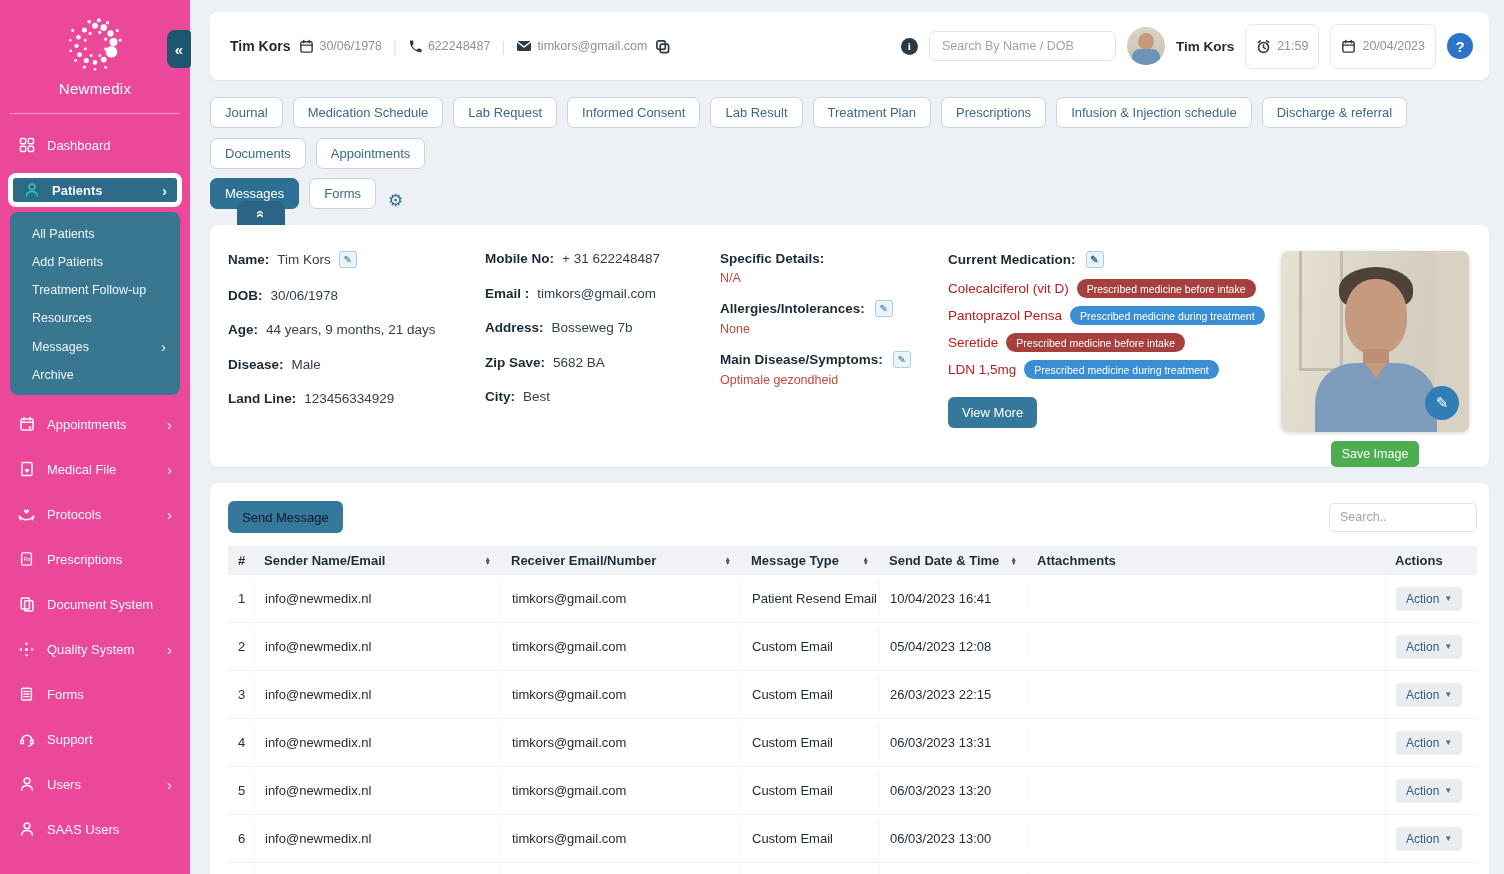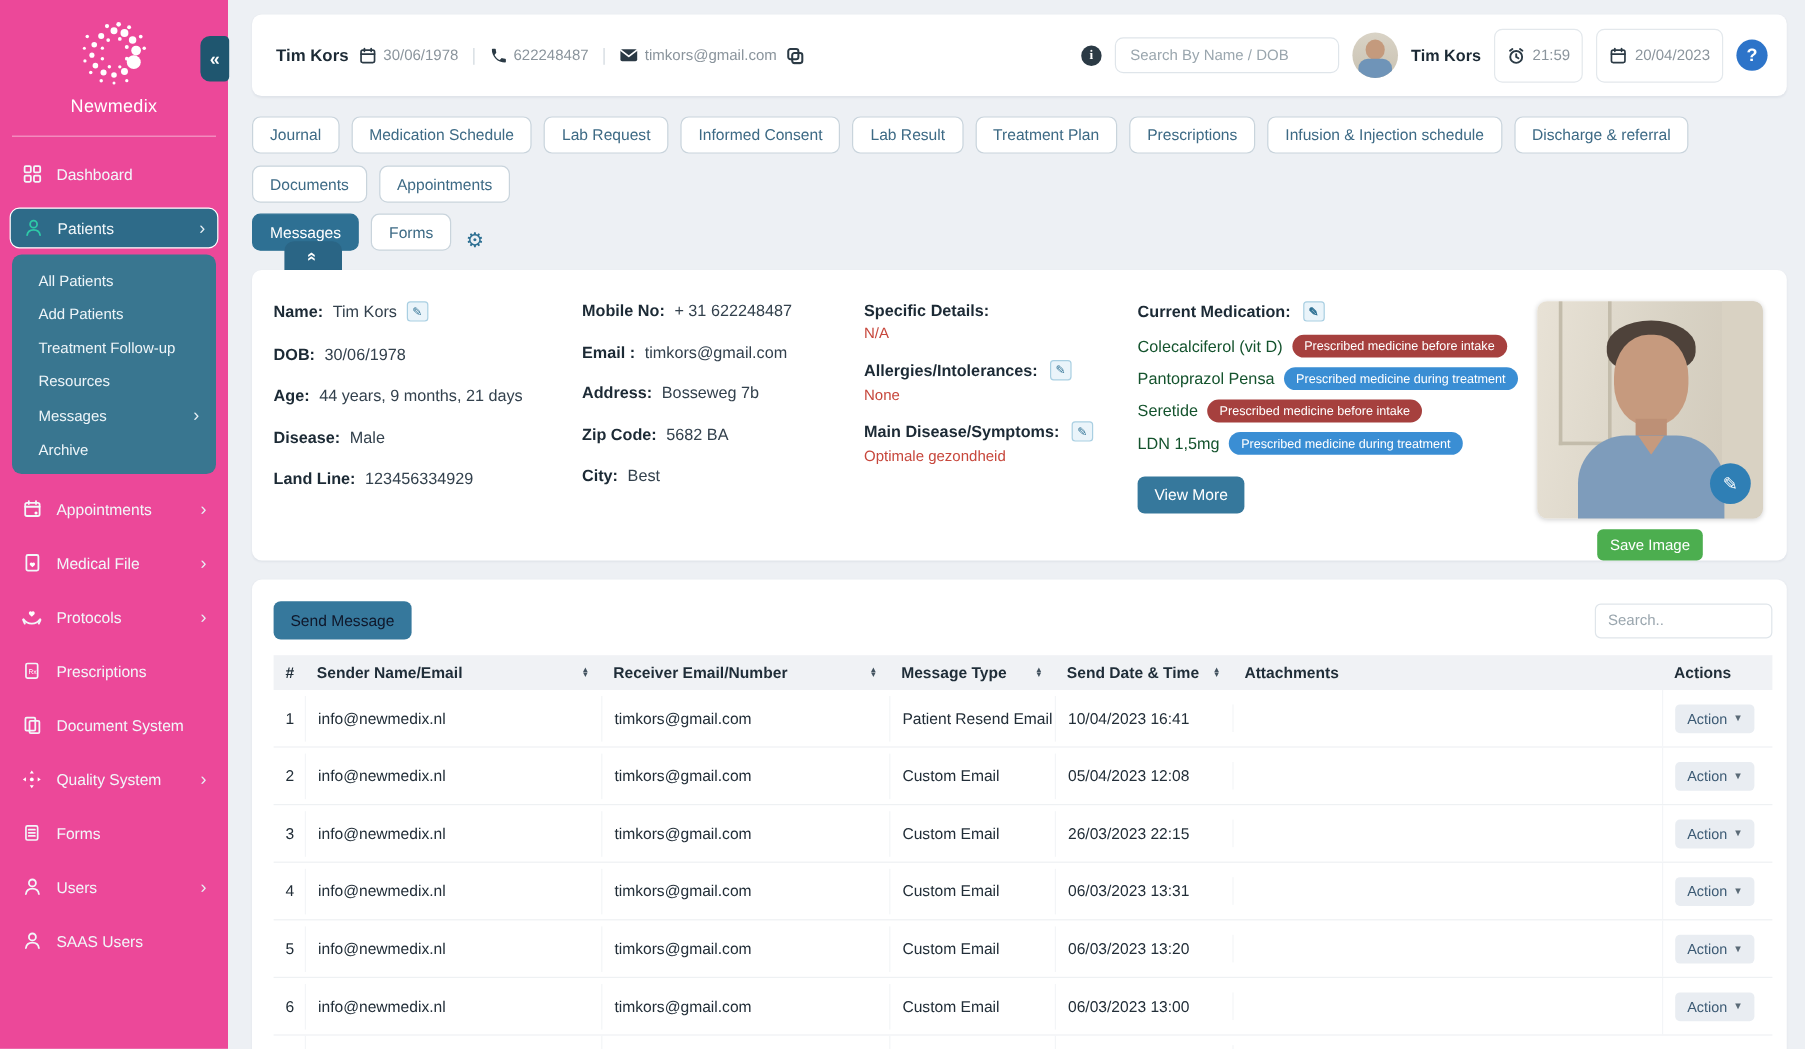--- a/index.html
+++ b/index.html
@@ -11,21 +11,21 @@
   .brand { text-align:center; padding-top:14px; }
   .brand svg { display:block; margin:0 auto; }
   .brand-name { font-size:15px; letter-spacing:.3px; margin-top:4px; color:#fff; }
   .side-divider { height:1px; background:rgba(255,255,255,.45); margin:16px 10px 10px; }
   .nav { padding:4px 8px; }
   .nav-item { display:flex; align-items:center; gap:12px; height:34px; padding:0 10px;
               font-size:13px; color:#f2f7fa; border-radius:8px; margin-bottom:11px; cursor:pointer; }
   .nav-item .ni-icon { width:17px; height:17px; display:flex; align-items:center; justify-content:center; flex:0 0 17px; }
   .nav-item .ni-label { flex:1; }
   .chev { font-size:15px; color:#e8f1f6; line-height:1; }
-  .nav-item.active { background:#2e6b89; border:1px solid #ffffff; }
+  .nav-item.active { background:#2e6b89; border:5px solid #ffffff;font-weight:bold; }
   .nav-item.active .ni-icon { color:#2ec9a7; }
   .submenu { background:#397690; border-radius:8px; margin:-6px 2px 12px; padding:8px 0 6px; }
   .sub-item { display:flex; align-items:center; font-size:12.5px; color:#eef5f9;
               padding:7px 14px 7px 22px; cursor:pointer; }
   .sub-item .ni-label { flex:1; }
   
   .content { position:absolute; left:190px; top:0; right:0; bottom:0; padding:0 15px 0 20px; }
   .collapse-btn { position:absolute; left:-23px; top:30px; width:24px; height:38px;
                   background:#1f566f; border-radius:8px 4px 4px 8px; color:#fff;
                   display:flex; align-items:center; justify-content:center; font-size:15px;
@@ -80,21 +80,21 @@
   .col-sym { width:228px; }
   .red-val { color:#c7473c; font-size:12.5px; margin:-13px 0 15px; }
   .sym-row { display:flex; align-items:center; gap:10px; margin-bottom:18px; white-space:nowrap; }
   .edit-ic { width:18px; height:17px; background:#eaf4fa; border:1px solid #a9cfe2; border-radius:3px;
              color:#2e7093; font-size:10px; display:inline-flex; align-items:center;
              justify-content:center; cursor:pointer; }
   .col-med { flex:1; }
   .med-title { display:flex; align-items:center; gap:10px; font-weight:bold; color:#1c2a35;
                font-size:13.5px; margin-bottom:11px; }
   .med-row { display:flex; align-items:center; gap:8px; margin-bottom:8px; white-space:nowrap; }
-  .med-name { font-size:13.5px; color:#14532d; }
+  .med-name { font-size:13.5px; color:#b91c1c; }
   .badge { color:#fff; font-size:10.5px; padding:3.5px 10px; border-radius:11px; white-space:nowrap; }
   .badge.before { background:#a6403e; }
   .badge.during { background:#3a8ed4; }
   .view-more { margin-top:10px; background:#36789c; color:#fff; border:none; border-radius:6px;
                font-size:13px; padding:8px 14px; cursor:pointer; font-family:inherit; }
   .photo-col { width:188px; margin-right:10px; display:flex; flex-direction:column; align-items:center; }
   .photo { width:188px; height:202px; border-radius:8px; position:relative; overflow:hidden;
            background:linear-gradient(100deg,#e8e2d6 0%,#d8d2c4 55%,#cfc7b8 100%); box-shadow:0 1px 4px rgba(0,0,0,.18); }
   .photo .doorframe { position:absolute; left:18px; top:0; width:44px; height:120px;
                       border:3px solid #c3bcab; border-top:none; }
@@ -296,20 +296,31 @@
             <line x1="5.2" y1="5.2" x2="10.8" y2="5.2"></line>
             <line x1="5.2" y1="8" x2="10.8" y2="8"></line>
             <line x1="5.2" y1="10.8" x2="10.8" y2="10.8"></line>
           </svg>
         </span>
         <span class="ni-label">Forms</span>
       </div>
       <div class="nav-item">
         <span class="ni-icon">
           <svg class="lineic" width="16" height="16" viewBox="0 0 16 16">
+            <path d="M3 9.2a5 5 0 0 1 10 0"></path>
+            <rect x="1.8" y="8.8" width="2.6" height="4" rx="1.2"></rect>
+            <rect x="11.6" y="8.8" width="2.6" height="4" rx="1.2"></rect>
+            <path d="M12.9 12.8c0 1.4-1.5 2-3.4 2.1"></path>
+          </svg>
+        </span>
+        <span class="ni-label">Support</span>
+      </div>
+      <div class="nav-item">
+        <span class="ni-icon">
+          <svg class="lineic" width="16" height="16" viewBox="0 0 16 16">
             <circle cx="8" cy="4.8" r="2.9"></circle>
             <path d="M2.6 14c.4-3 2.6-4.4 5.4-4.4S13 11 13.4 14"></path>
           </svg>
         </span>
         <span class="ni-label">Users</span>
         <span class="chev">›</span>
       </div>
       <div class="nav-item">
         <span class="ni-icon">
           <svg class="lineic" width="16" height="16" viewBox="0 0 16 16">
@@ -454,21 +465,21 @@
           </div>
           <div class="frow">
             <span class="flabel">Email :</span>
             <span class="fval">timkors@gmail.com</span>
           </div>
           <div class="frow">
             <span class="flabel">Address:</span>
             <span class="fval">Bosseweg 7b</span>
           </div>
           <div class="frow">
-            <span class="flabel">Zip Code:</span>
+            <span class="flabel">Zip Save:</span>
             <span class="fval">5682 BA</span>
           </div>
           <div class="frow">
             <span class="flabel">City:</span>
             <span class="fval">Best</span>
           </div>
         </div>
       <div class="pcol col-sym" id="col-symptoms">
           <div class="sym-row">
             <span class="flabel">Specific Details:</span>

